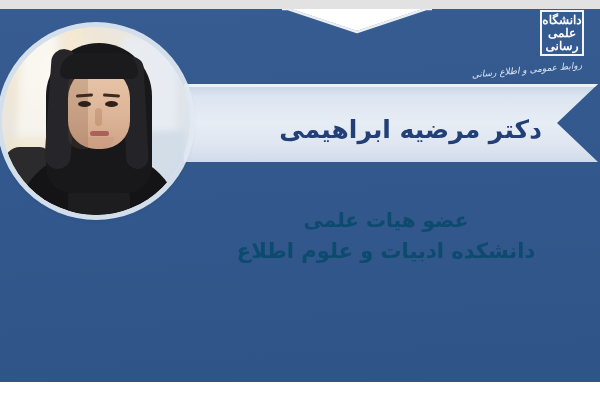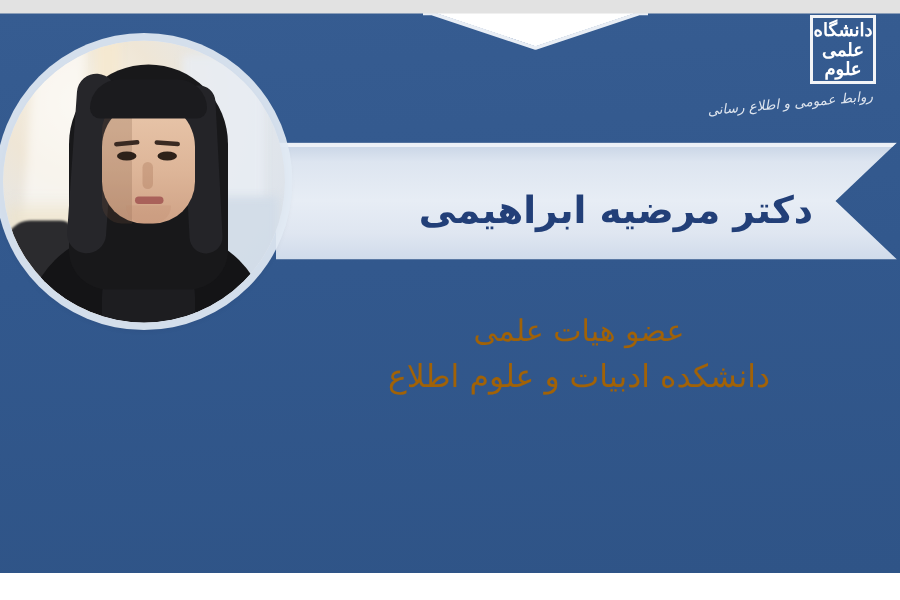--- a/index.html
+++ b/index.html
@@ -59,21 +59,21 @@
     position: absolute;
     left: 282px; top: 4px;
     width: 150px; height: 30px;
     z-index: 4;
     pointer-events: none;
   }
 
   
   .ribbon {
     position: absolute;
-    left: 184px; top: 95px;
+    left: 184px; top: 84px;
     width: 414px; height: 92px;
     z-index: 3;
     background: linear-gradient(180deg,
         #c6d3e5 0%,
         #dde5f0 14%,
         #e7edf5 42%,
         #dfe6f1 66%,
         #cdd9e9 88%,
         #b9c8de 100%);
     -webkit-clip-path: polygon(0 0, 100% 0, 100% 100%, 0 100%, 0 100%);
@@ -309,22 +309,22 @@
   .subtitle {
     position: absolute;
     left: 190px; top: 205px;
     width: 392px;
     z-index: 3;
     text-align: center;
     direction: rtl;
   }
   .subtitle-line {
     font-family: "DejaVu Sans", sans-serif;
-    color: #a16207;
-    font-weight: normal;
+    color: #0c4a6e;
+    font-weight: bold;
     white-space: nowrap;
   }
   .subtitle-line.l1 { font-size: 20px; line-height: 30px; }
   .subtitle-line.l2 { font-size: 21px; line-height: 32px; }
 </style>
 </head>
 <body>
 
 <div class="stage">
 
@@ -367,21 +367,21 @@
         <div class="chin"></div>
       </div>
       <div class="hijab-front"></div>
     </div>
   </div>
 
   <div class="logo">
     <div class="logo-mark">
       <div class="logo-line">دانشگاه</div>
       <div class="logo-line">علمی</div>
-      <div class="logo-line">علوم</div>
+      <div class="logo-line">رسانی</div>
     </div>
     <div class="logo-sub">روابط عمومی و اطلاع رسانی</div>
   </div>
 
   <div class="subtitle">
     <div class="subtitle-line l1">عضو هیات علمی</div>
     <div class="subtitle-line l2">دانشکده ادبیات و علوم اطلاع</div>
   </div>
 
 </div>

